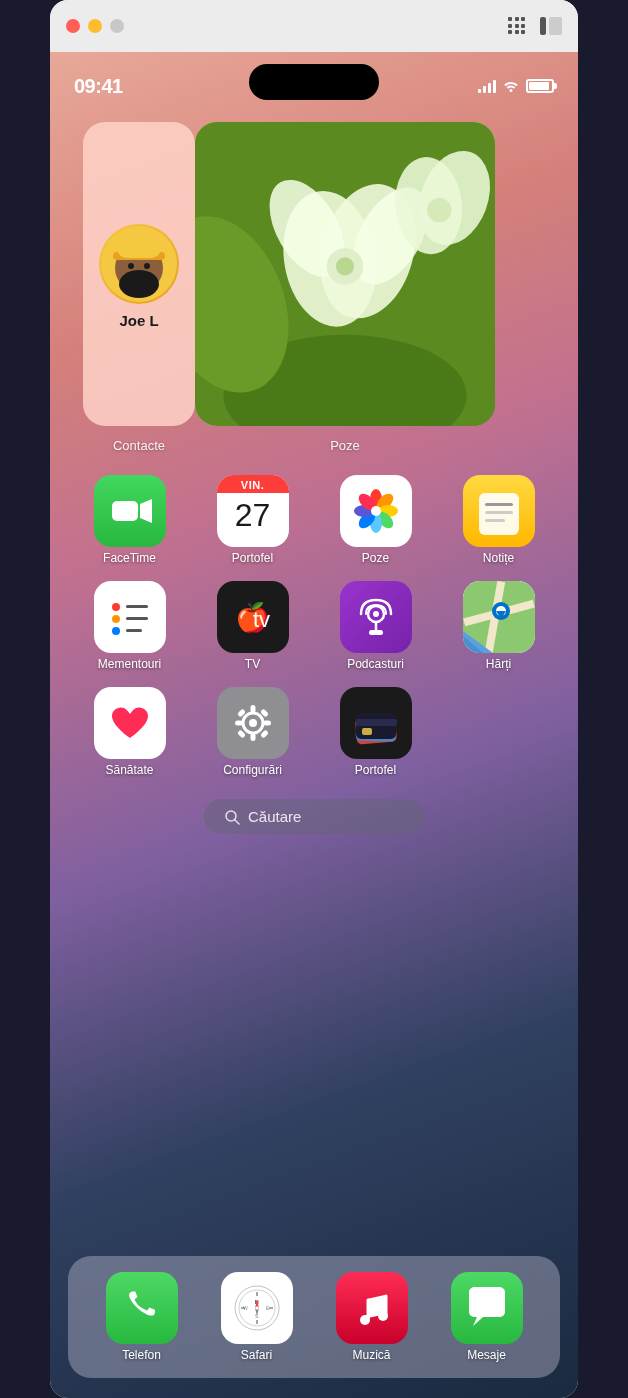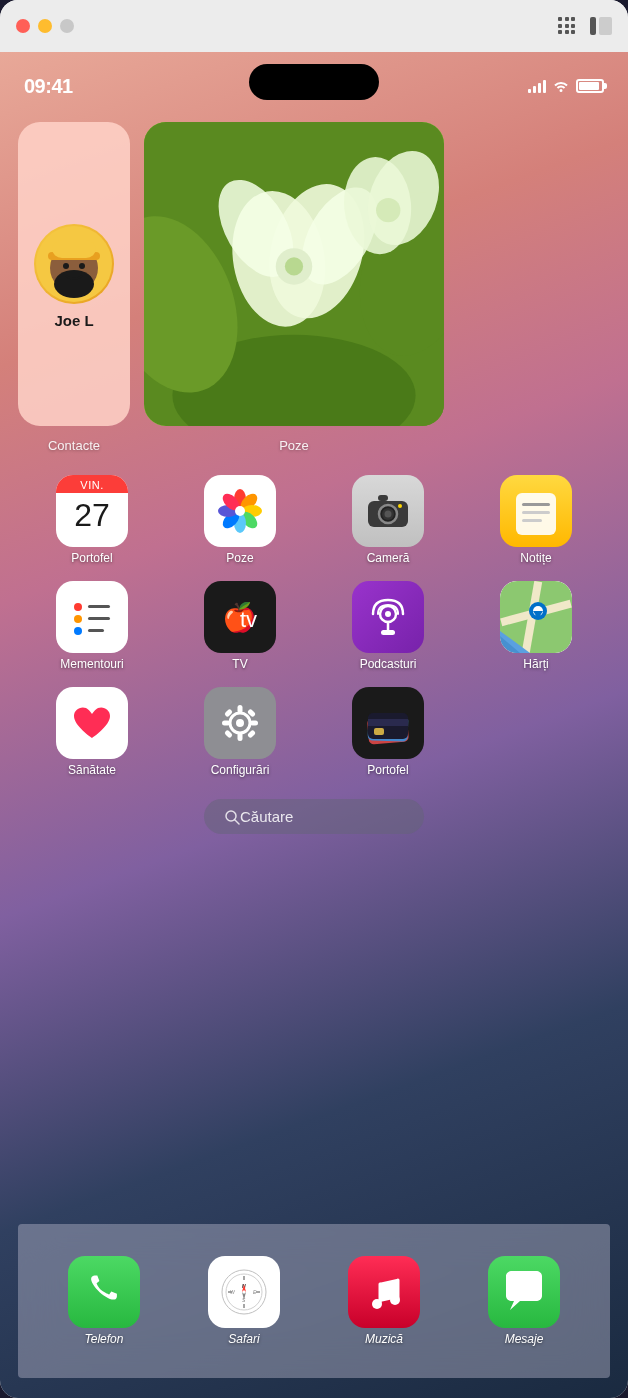--- a/index.html
+++ b/index.html
@@ -9,21 +9,21 @@
       background: #1a1a2e;
       display: flex;
       align-items: center;
       justify-content: center;
       font-family: -apple-system, 'SF Pro Display', 'Helvetica Neue', Arial, sans-serif;
       overflow: hidden;
     }
 
     
     .window {
-      width: 628px;
+      width: 528px;
       height: 1398px;
       background: #f0f0f0;
       border-radius: 18px;
       position: relative;
       overflow: hidden;
     }
 
     .window-titlebar {
       height: 52px;
       background: #ececec;
@@ -160,23 +160,23 @@
       left: 0;
       right: 0;
       bottom: 0;
       z-index: 5;
       padding: 10px 18px 0;
     }
 
     
     .widgets-row {
       display: flex;
-      gap: 14px;
       margin-bottom: 16px;
       margin-top: 6px;
+      margin-left: 15px;
     }
 
     .widget-contacts {
       flex: 1;
       background: rgba(255, 210, 200, 0.85);
       border-radius: 22px;
       padding: 20px 16px 16px;
       display: flex;
       flex-direction: column;
       align-items: center;
@@ -285,21 +285,21 @@
       flex-direction: column;
       justify-content: flex-start;
       padding: 0;
       overflow: hidden;
     }
     .calendar-header {
       background: #fc3d39;
       width: 100%;
       color: white;
       font-size: 11px;
-      font-weight: 400;
+      font-weight: 700;
       text-align: center;
       padding: 4px 0 2px;
       letter-spacing: 0.5px;
     }
     .calendar-day {
       color: #1a1a1a;
       font-size: 32px;
       font-weight: 200;
       text-align: center;
       padding-top: 4px;
@@ -376,44 +376,43 @@
       justify-content: center;
       margin: 16px 0 12px;
     }
 
     .search-bar {
       background: rgba(100, 100, 120, 0.5);
       border-radius: 20px;
       padding: 9px 20px;
       display: flex;
       align-items: center;
-      gap: 0;
+      gap: 8px;
       width: 220px;
     }
 
     .search-bar-text {
       color: rgba(255,255,255,0.85);
       font-size: 15px;
     }
 
     
     .dock {
       position: absolute;
       bottom: 20px;
       left: 18px;
       right: 18px;
       background: rgba(180, 180, 200, 0.45);
-      border-radius: 4px;
-      padding: 28px 16px;
+      border-radius: 23px;
+      padding: 12px 16px;
       display: flex;
       justify-content: space-around;
       align-items: center;
       backdrop-filter: blur(20px);
       z-index: 10;
-      font-style: italic;
     }
 
     
     .grid-icon {
       display: grid;
       grid-template-columns: repeat(3, 1fr);
       gap: 2px;
       width: 18px;
       height: 18px;
     }
@@ -557,20 +556,29 @@
                 <circle cx="162" cy="58" r="8" fill="#d5eab8"></circle>
               </svg>
             </div>
           </div>
           <span class="widget-label">Poze</span>
         </div>
       </div>
 
       <div class="apps-grid">
 
+        <div class="app-item">
+          <div class="app-icon icon-facetime">
+            <svg width="44" height="44" viewBox="0 0 44 44" fill="white">
+              <rect x="4" y="12" width="26" height="20" rx="5" fill="white"></rect>
+              <polygon points="32,15 44,10 44,34 32,29" fill="white"></polygon>
+            </svg>
+          </div>
+          <span class="app-label">FaceTime</span>
+        </div>
 
         <div class="app-item">
           <div class="app-icon icon-calendar">
             <div class="calendar-header">VIN.</div>
             <div class="calendar-day">27</div>
           </div>
           <span class="app-label">Portofel</span>
         </div>
 
         <div class="app-item">
@@ -586,33 +594,20 @@
               <ellipse cx="26" cy="38" rx="6" ry="10" fill="#5ac8fa" transform="rotate(180, 26, 38)"></ellipse>
               <ellipse cx="17" cy="35" rx="6" ry="10" fill="#007aff" transform="rotate(225, 17, 35)"></ellipse>
               <ellipse cx="14" cy="26" rx="6" ry="10" fill="#5856d6" transform="rotate(270, 14, 26)"></ellipse>
               <ellipse cx="17" cy="17" rx="6" ry="10" fill="#ff2d55" transform="rotate(315, 17, 17)"></ellipse>
               <circle cx="26" cy="26" r="5" fill="white"></circle>
             </svg>
           </div>
           <span class="app-label">Poze</span>
         </div>
 
-        <div class="app-item">
-          <div class="app-icon icon-camera" style="background: linear-gradient(180deg, #d8d8d8, #c0c0c0);">
-            <svg width="44" height="36" viewBox="0 0 44 36" fill="none">
-              <rect x="2" y="8" width="40" height="26" rx="6" fill="#3a3a3a"></rect>
-              <circle cx="22" cy="21" r="9" stroke="#888" stroke-width="2.5" fill="#222"></circle>
-              <circle cx="22" cy="21" r="6" fill="#333"></circle>
-              <circle cx="22" cy="21" r="3.5" fill="#555"></circle>
-              <rect x="12" y="2" width="10" height="6" rx="3" fill="#3a3a3a"></rect>
-              <circle cx="34" cy="13" r="2" fill="#ffd700"></circle>
-            </svg>
-          </div>
-          <span class="app-label">Cameră</span>
-        </div>
 
 
         <div class="app-item">
           <div class="app-icon icon-notes">
             <svg width="48" height="52" viewBox="0 0 48 52" fill="none">
               <rect x="4" y="8" width="40" height="42" rx="6" fill="white" fill-opacity="0.9"></rect>
               <rect x="10" y="18" width="28" height="3" rx="1.5" fill="#999"></rect>
               <rect x="10" y="26" width="28" height="3" rx="1.5" fill="#ccc"></rect>
               <rect x="10" y="34" width="20" height="3" rx="1.5" fill="#ccc"></rect>
             </svg>

